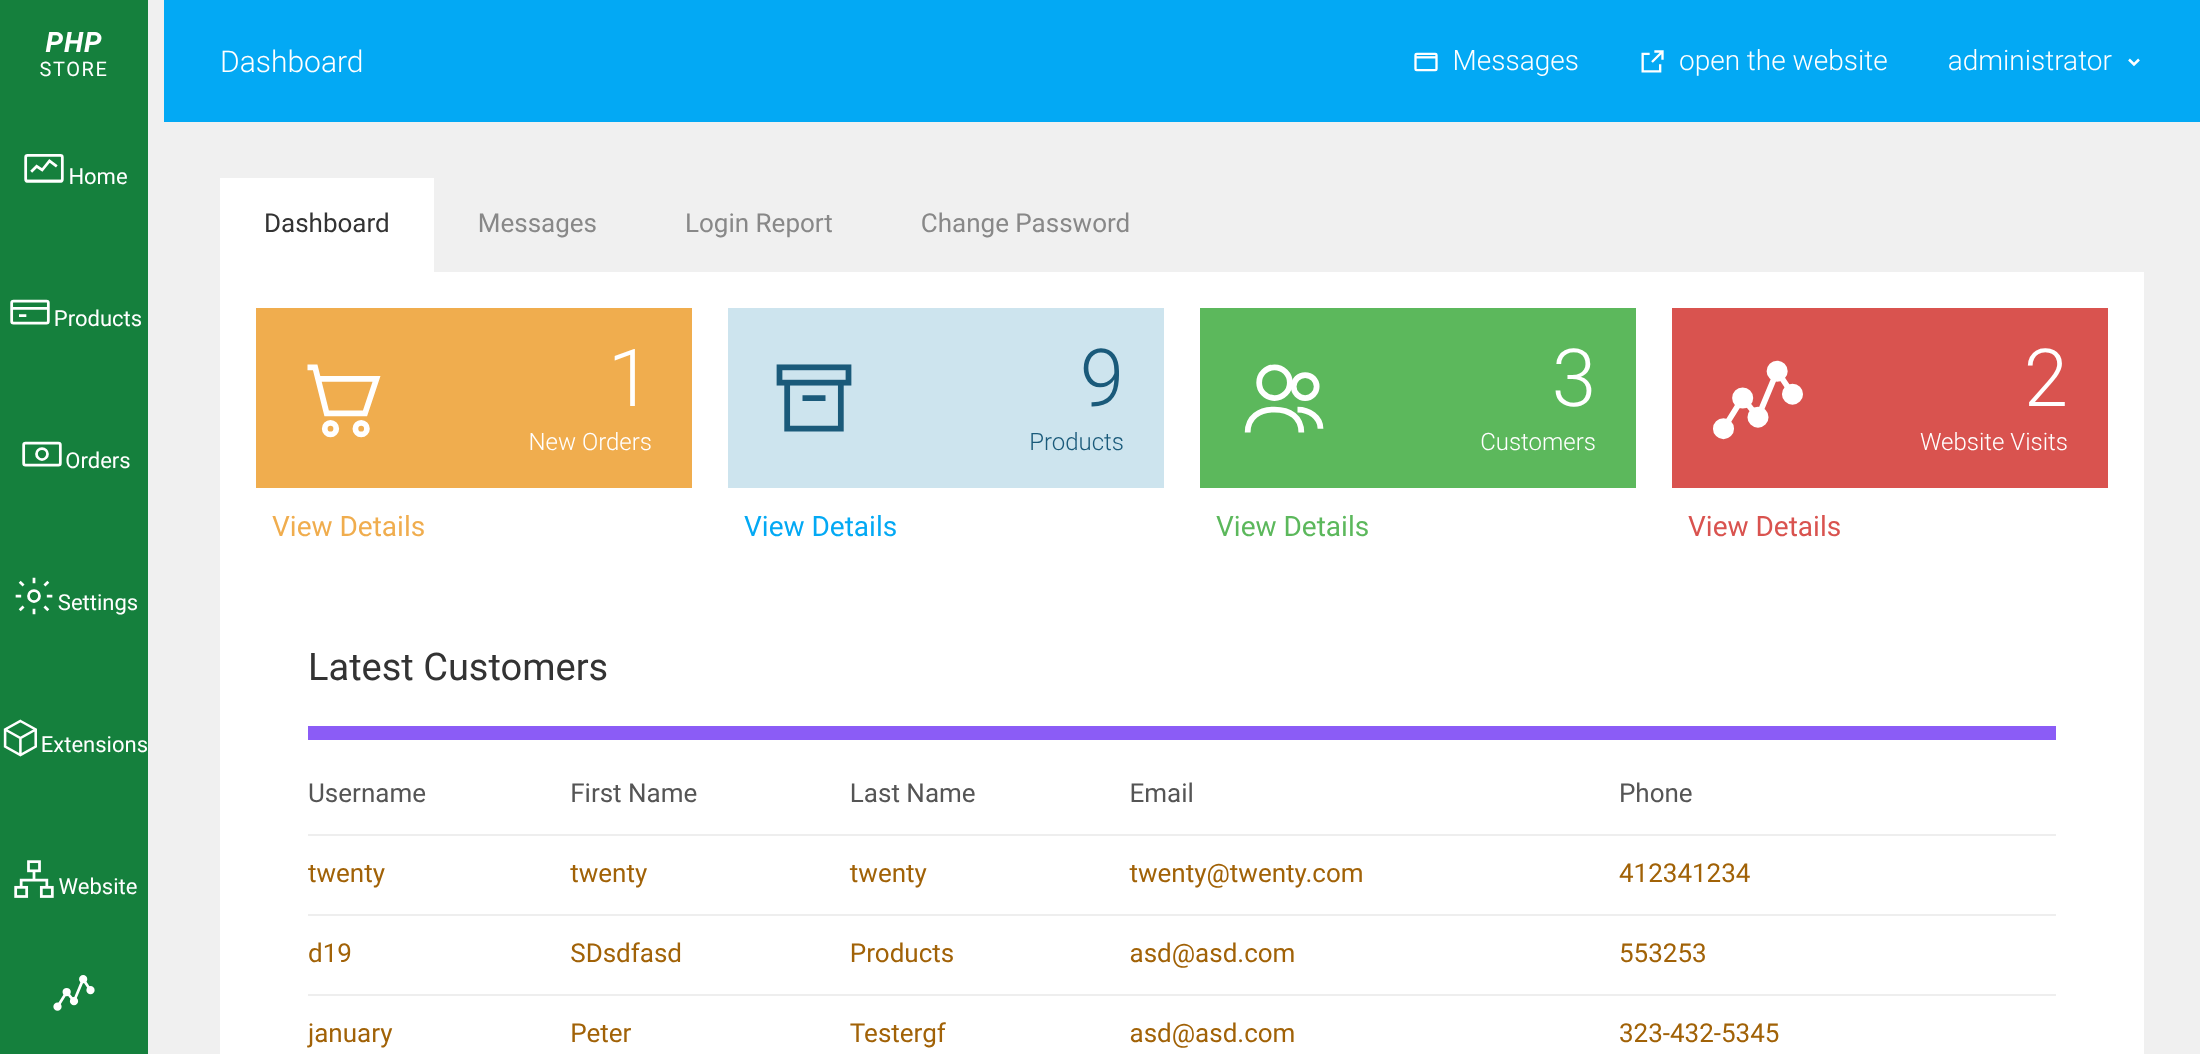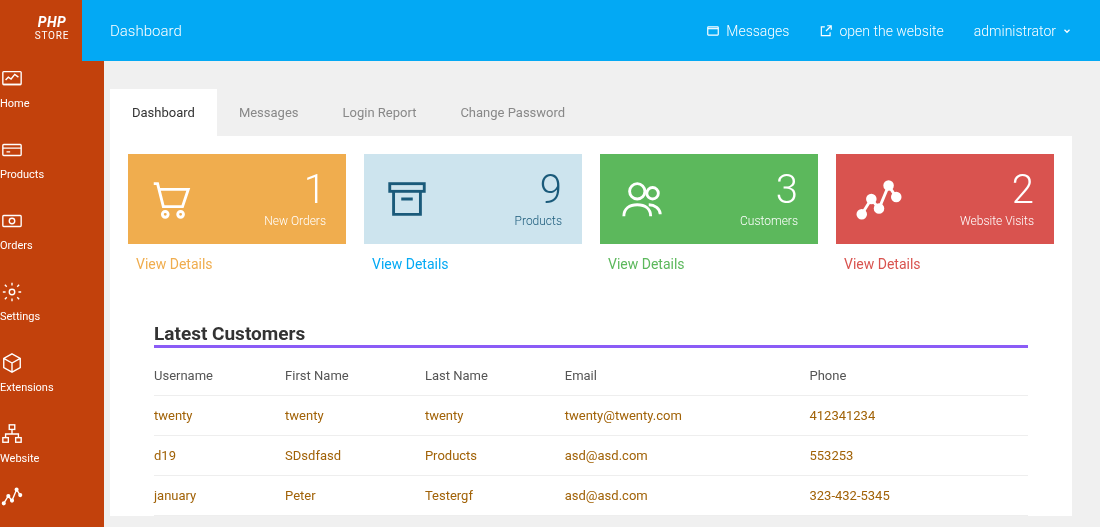--- a/index.html
+++ b/index.html
@@ -1,21 +1,21 @@
 <!DOCTYPE html>
 <html><head>
 <meta charset="utf-8">
 <style>
 *{margin:0;padding:0;box-sizing:border-box;font-family:-apple-system,BlinkMacSystemFont,"Segoe UI",Roboto,"Helvetica Neue",Arial,sans-serif}
 body{background:#f0f0f0;width:1100px;height:527px;overflow:hidden;position:relative}
-.sidebar{position:absolute;left:0;top:0;width:104px;height:527px;background:#c2410c;color:#fff}
+.sidebar{position:absolute;left:0;top:0;width:74px;height:527px;background:#15803d;color:#fff}
 .logo{text-align:center;padding:14px 0 12px}
 .logo-php{font-style:italic;font-weight:700;font-size:14px;letter-spacing:.5px}
 .logo-store{font-size:10px;letter-spacing:.8px}
-.nav-item{display:flex;flex-direction:column;align-items:flex-start;justify-content:center;height:71px;cursor:pointer;font-size:11px}
+.nav-item{display:flex;flex-direction:row;align-items:center;justify-content:center;height:71px;cursor:pointer;font-size:11px}
 .nav-item .icon{width:24px;height:22px;margin-bottom:7px;display:flex;align-items:center;justify-content:center}
 .nav-item .icon svg{width:100%;height:100%}
 .topbar{position:absolute;left:82px;top:0;right:0;height:61px;background:#03a9f4;color:#fff;display:flex;align-items:center;padding:0 28px}
 .topbar-title{font-size:15px;font-weight:300}
 .topbar-spacer{flex:1}
 .topbar-item{display:flex;align-items:center;margin-left:30px;font-size:14px;font-weight:300;cursor:pointer}
 .topbar-item .ticon{margin-right:6px;display:inline-flex}
 .content{position:absolute;left:82px;top:61px;right:0;bottom:0;padding:28px}
 .tabs{display:flex;background:transparent}
 .tab{padding:16px 22px;font-size:13px;color:#888;cursor:pointer;background:transparent}
@@ -33,21 +33,21 @@
 .card.orange .card-top{background:#f0ad4e}
 .card.orange .card-link{color:#f0ad4e}
 .card.blue .card-top{background:#cde4ee}
 .card.blue .cicon svg,.card.blue .cnum,.card.blue .clabel{color:#1a5a7a}
 .card.blue .card-link{color:#03a9f4}
 .card.green .card-top{background:#5cb85c}
 .card.green .card-link{color:#5cb85c}
 .card.red .card-top{background:#d9534f}
 .card.red .card-link{color:#d9534f}
 .section{background:#fff;margin-top:10px;padding:22px 26px 0}
-.section-title{font-size:19px;font-weight:700;color:#333;padding-bottom:0;border-bottom:3px solid #8b5cf6;margin-bottom:0}
+.section-title{font-size:19px;font-weight:400;color:#333;padding-bottom:18px;border-bottom:7px solid #8b5cf6;margin-bottom:0}
 .tbl{width:100%;border-collapse:collapse;font-size:13px}
 .tbl th{text-align:left;font-weight:400;color:#555;padding:20px 0 12px;border-bottom:1px solid #eee;font-size:13px}
 .tbl td{padding:12px 0;border-bottom:1px solid #eee;color:#a16207}
 </style>
 </head>
 <body>
 
 <div class="sidebar">
   <div class="logo">
     <div class="logo-php">PHP</div>

